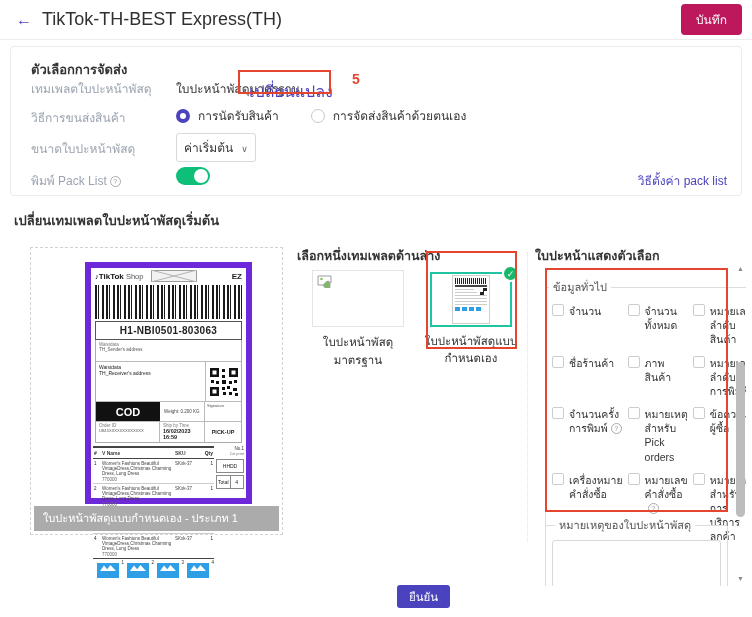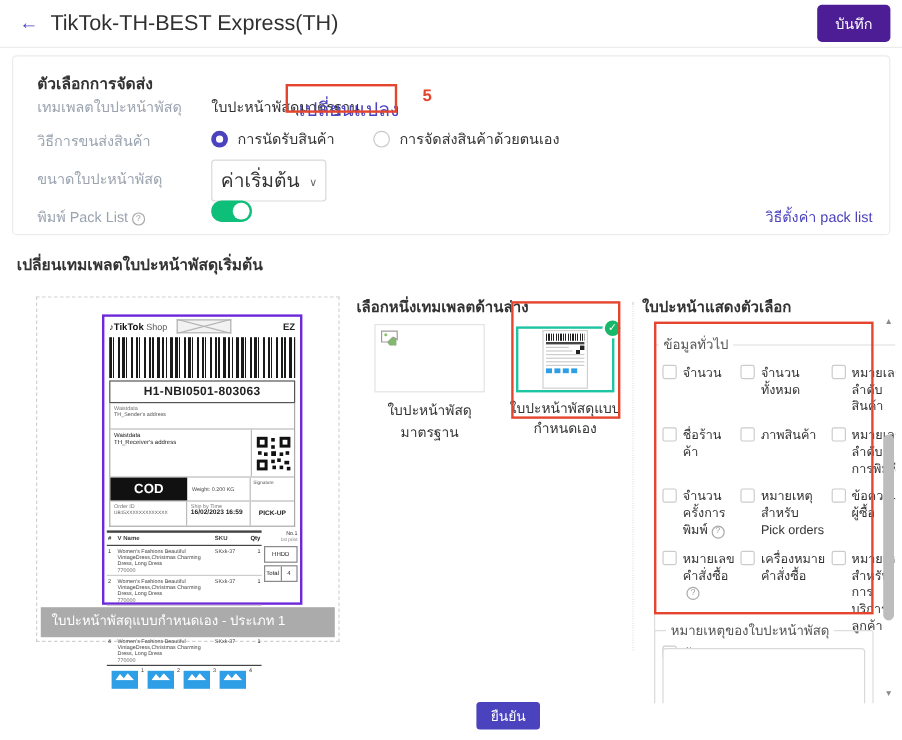--- a/index.html
+++ b/index.html
@@ -5,57 +5,57 @@
   * { box-sizing: border-box; margin: 0; padding: 0; }
   html,body { width:752px; height:617px; }
   body { font-family:"Liberation Sans","DejaVu Sans",sans-serif; background:#fff; color:#333; }
   .page { position:relative; width:752px; height:617px; background:#fff; overflow:hidden; }
 
   
   .topbar { position:absolute; left:0; top:0; width:752px; height:40px; background:#fff;
             border-bottom:1px solid #ececec; display:flex; align-items:center; padding:0 8px; }
   .back { color:#4b42bd; font-size:16px; margin:0 10px 0 8px; cursor:pointer; }
   .tb-title { font-size:18px; color:#303030; }
-  .save-btn { margin-left:auto; margin-right:2px; background:#4c1d95; color:#fff; border:none;
+  .save-btn { margin-left:auto; margin-right:2px; background:#be185d; color:#fff; border:none;
               border-radius:4px; font-size:12px; padding:6px 15px; cursor:pointer; }
 
   
   .card { position:absolute; left:10px; top:46px; width:732px; height:150px;
           border:1px solid #ebebeb; border-radius:4px; background:#fff; }
   .card-title { position:absolute; left:20px; top:12px; font-size:13px; font-weight:bold; color:#333; }
   .row-label { position:absolute; left:20px; color:#9aa3af; font-size:12px; }
   .row-val { position:absolute; left:165px; font-size:12px; color:#333; }
   .link { color:#4b42bd; font-size:16px; cursor:pointer; text-decoration:none; }
   .radio-row { display:flex; align-items:center; gap:8px; }
   .radio { width:14px; height:14px; border-radius:50%; background:#fff; }
   .radio.sel { border:4.5px solid #4b42bd; }
   .radio.unsel { border:1px solid #c9c9c9; }
   .radio-lbl { font-size:12px; color:#333; margin-right:24px; }
   .selbox { display:inline-flex; align-items:center; justify-content:space-between;
-            border:1px solid #d9d9d9; border-radius:3px; padding:4px 7px; font-size:16px; gap:8px;
+            border:1px solid #d9d9d9; border-radius:3px; padding:4px 7px; font-size:12px; gap:8px;
             background:#fff; cursor:pointer; }
   .chev::after { content:"∨"; font-size:9px; color:#666; }
   .help { display:inline-flex; width:11px; height:11px; border:1px solid #aaa; border-radius:50%;
           align-items:center; justify-content:center; color:#999; font-size:7px; vertical-align:1px; margin-left:3px; }
   .help::after { content:"?"; }
   .toggle { position:relative; width:34px; height:18px; border-radius:9px; background:#0ebf7a; cursor:pointer; }
   .toggle .knob { position:absolute; right:2px; top:2px; width:14px; height:14px; border-radius:50%; background:#fff; }
   .packlist-link { position:absolute; right:14px; top:124px; font-size:12px; }
 
   
   .section-title { position:absolute; left:14px; top:210px; font-size:13px; font-weight:bold; color:#333; }
 
   
   .preview-panel { position:absolute; left:30px; top:247px; width:253px; height:288px;
                    border:1px dashed #d2d2d2; background:#fff; }
   .caption-bar { position:absolute; left:3px; right:3px; bottom:3px; height:25px; background:#ababab;
                  color:#fff; font-size:11px; line-height:25px; padding-left:9px; white-space:nowrap; overflow:hidden; }
 
   .ship-label { position:absolute; left:54px; top:14px; width:167px; height:242px;
-                background:#fff; border:2px solid #6d28d9; font-size:5px; color:#222; }
+                background:#fff; border:6px solid #6d28d9; font-size:5px; color:#222; }
   .sl-head { display:flex; align-items:center; padding:2px 4px; height:16px; }
   .sl-logo { font-size:7.5px; color:#111; white-space:nowrap; }
   .sl-logo b { font-size:8px; }
   .sl-logo .shop { color:#555; font-weight:normal; }
   .sl-xbox { margin-left:8px; }
   .sl-ez { margin-left:auto; font-weight:bold; font-size:8px; }
   .sl-barcode { margin:1px 4px; height:34px;
      background:repeating-linear-gradient(90deg,#1a1a1a 0 2px,#fff 2px 3px,#1a1a1a 3px 4px,#fff 4px 7px,#1a1a1a 7px 9px,#fff 9px 11px); }
   .sl-track { margin:2px 4px 0 4px; border:1px solid #555; text-align:center; font-weight:bold;
               font-size:10px; padding:3px 0; letter-spacing:.3px; }
@@ -408,25 +408,25 @@
         <label class="cb">
             <span class="cb-box"></span>
             <span>หมายเหตุสำหรับ Pick orders</span>
           </label>
         <label class="cb">
             <span class="cb-box"></span>
             <span>ข้อความผู้ซื้อ</span>
           </label>
         <label class="cb">
             <span class="cb-box"></span>
+            <span>เครื่องหมายคำสั่งซื้อ</span>
+          </label>
+        <label class="cb">
+            <span class="cb-box"></span>
             <span><span>หมายเลขคำสั่งซื้อ</span><span class="help"></span></span>
-          </label>
-        <label class="cb">
-            <span class="cb-box"></span>
-            <span>เครื่องหมายคำสั่งซื้อ</span>
           </label>
         <label class="cb">
             <span class="cb-box"></span>
             <span>หมายเหตุสำหรับการบริการลูกค้า</span>
           </label>
         <label class="cb">
             <span class="cb-box"></span>
             <span>ข้อความผู้ขาย</span>
           </label>
       </div>

